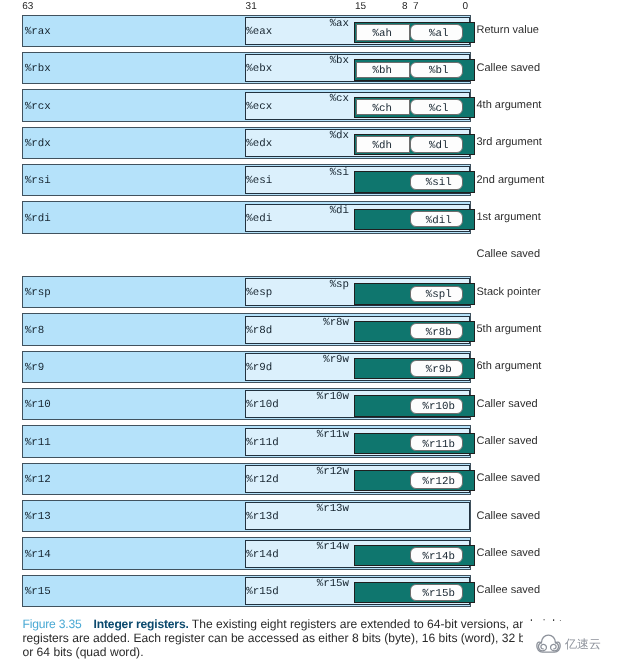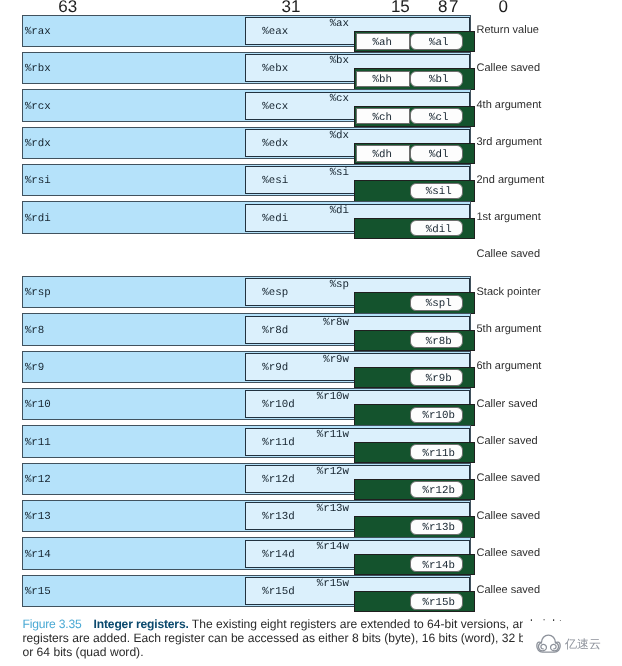--- a/index.html
+++ b/index.html
@@ -3,42 +3,42 @@
 <meta charset="utf-8">
 <title>Integer registers</title>
 <style>
 html,body{margin:0;padding:0;}
 body{width:622px;height:666px;position:relative;overflow:hidden;background:#ffffff;
      font-family:"Liberation Sans",sans-serif;
      -webkit-font-smoothing:antialiased;text-rendering:geometricPrecision;}
 #fig{position:absolute;left:0;top:0;width:622px;height:666px;}
 
 .bitlabel{position:absolute;top:0.9px;font-family:"Liberation Sans",sans-serif;
-          font-size:17px;line-height:12px;color:#1d1d1d;margin-left:36px;}
+          font-size:10px;line-height:12px;color:#1d1d1d;}
 
 .row{position:absolute;left:0;top:0;width:622px;height:32.3px;}
 
 .b64{position:absolute;left:21.9px;top:0.5px;width:448.9px;height:32.3px;
      background:#b5e2fa;border:1.5px solid #41525e;box-sizing:border-box;}
 
 .b32{position:absolute;left:222.4px;top:1.4px;width:224.4px;height:28.0px;
      background:#dbf0fc;border:1.3px solid #22323f;box-sizing:border-box;}
 
-.b16{position:absolute;left:107.8px;top:13px;width:121px;height:21.4px;
-     background:#14532d;border:1.4px solid #1f1f1f;box-sizing:border-box;}
+.b16{position:absolute;left:107.8px;top:4px;width:121px;height:21.4px;
+     background:#0f766e;border:1.4px solid #1f1f1f;box-sizing:border-box;}
 
 .b8{position:absolute;top:1.2px;height:16.5px;background:#fdfdfd;
     border:1px solid #6d6d6d;box-sizing:border-box;}
 .b8h{left:1.3px;width:53.2px;}
 .b8l{left:54.5px;width:53.3px;border-radius:6px;}
 
 .mono{position:absolute;font-family:"Liberation Mono",monospace;font-size:10.8px;
       line-height:1;color:#15232e;white-space:pre;}
 .q{left:2.0px;top:11.3px;}
-.d{left:16px;top:8.9px;}
+.d{left:0;top:8.9px;}
 .w{right:119.6px;top:1px;}
 .b8 .mono{left:0;right:0;top:3.9px;text-align:center;}
 .b8h .mono{left:-1.5px;}
 .b8l .mono{left:5.0px;}
 
 .role{position:absolute;left:476.5px;top:50%;transform:translateY(-50%);
       font-family:"Liberation Sans",sans-serif;font-size:11px;color:#2e2e2e;
       white-space:nowrap;}
 
 
@@ -260,25 +260,20 @@
   </div>
  </div>
  <div class="role">Callee saved</div>
 </div>
 <div class="row" style="top:499.5px">
  <div class="b64">
   <span class="mono q">%r13</span>
   <div class="b32">
    <span class="mono d">%r13d</span>
    <span class="mono w">%r13w</span>
-   <div class="b16">
-    <div class="b8 b8l">
-              <span class="mono">%r13b</span>
-            </div>
-   </div>
   </div>
  </div>
  <div class="role">Callee saved</div>
 </div>
 <div class="row" style="top:536.8px">
  <div class="b64">
   <span class="mono q">%r14</span>
   <div class="b32">
    <span class="mono d">%r14d</span>
    <span class="mono w">%r14w</span>

